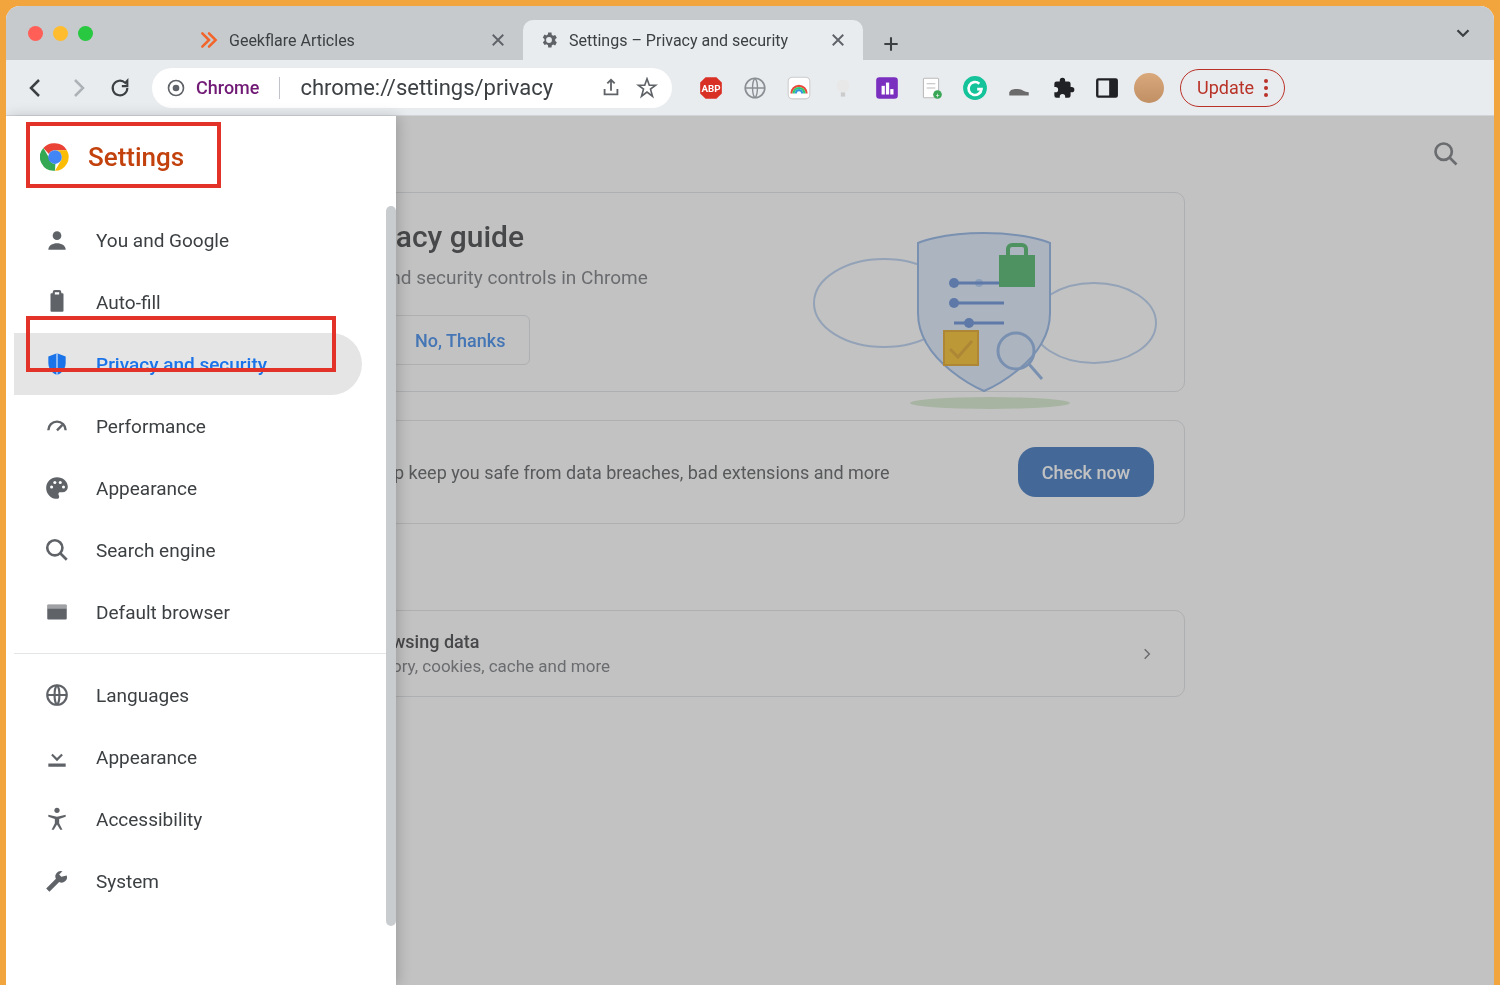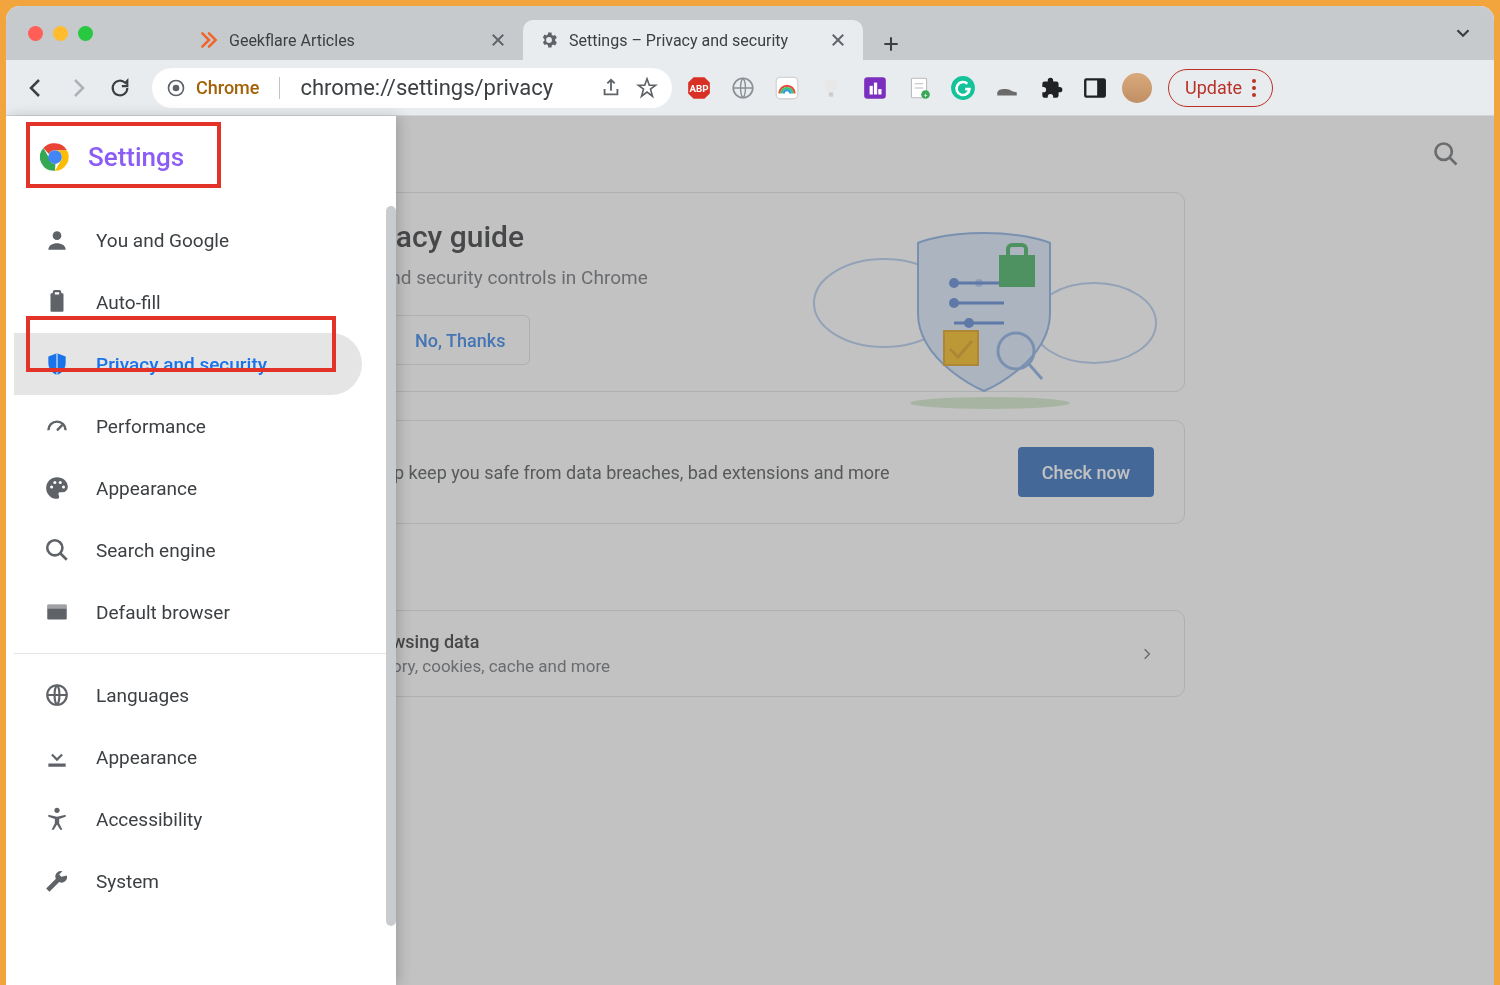--- a/index.html
+++ b/index.html
@@ -17,58 +17,58 @@
 .tab .favicon { width: 20px; height: 20px; flex-shrink: 0; }
 .tab .title { flex: 1; white-space: nowrap; overflow: hidden; text-overflow: ellipsis; }
 .tab .close { width: 18px; height: 18px; color: #5f6368; cursor: pointer; }
 .newtab { width: 32px; height: 32px; display: flex; align-items: center; justify-content: center; margin-left: 12px; cursor: pointer; color: #3c4043; border-radius: 50%; }
 .tab-overflow { position: absolute; right: 20px; top: 50%; transform: translateY(-50%); color: #3c4043; cursor: pointer; }
 .toolbar { height: 56px; background: #e9ecef; display: flex; align-items: center; padding: 0 12px; gap: 6px; border-bottom: 1px solid #d0d4d8; }
 .nav-btn { width: 36px; height: 36px; display: flex; align-items: center; justify-content: center; border-radius: 50%; color: #3c4043; cursor: pointer; }
 .nav-btn.disabled { color: #adb2b7; cursor: default; }
 .omnibox { flex: 0 0 520px; height: 40px; background: #fff; border-radius: 999px; display: flex; align-items: center; padding: 0 14px; margin: 0 8px; gap: 10px; }
 .omnibox .site-icon { width: 20px; height: 20px; color: #5f6368; }
-.omnibox .scheme { font-size: 18px; color: #a16207; font-weight: 500; }
+.omnibox .scheme { font-size: 18px; color: #701a75; font-weight: 500; }
 .omnibox .divider { width: 1px; height: 22px; background: #c0c4c8; margin: 0 10px; }
 .omnibox .url { font-size: 22px; color: #3c4043; flex: 1; }
 .omnibox-actions { display: flex; gap: 14px; margin-left: auto; }
 .omnibox-actions .icon { width: 22px; height: 22px; color: #5f6368; cursor: pointer; }
-.ext-icons { display: flex; align-items: center; gap: 18px; margin-left: 0; margin-right: 8px; }
+.ext-icons { display: flex; align-items: center; gap: 18px; margin-left: 12px; margin-right: 8px; }
 .ext-icons .ext { width: 26px; height: 26px; cursor: pointer; display: flex; align-items: center; justify-content: center; }
 .avatar { width: 30px; height: 30px; border-radius: 50%; background: linear-gradient(#d9a87b,#c08f63); cursor: pointer; }
 .update-btn { display: flex; align-items: center; gap: 10px; height: 38px; padding: 0 16px; border: 1.5px solid #b93227; border-radius: 999px; color: #b93227; font-size: 18px; cursor: pointer; margin-left: 10px; }
 .update-btn .dots { display: flex; flex-direction: column; gap: 3px; }
 .update-btn .dots span { width: 4px; height: 4px; background: #b93227; border-radius: 50%; }
 .content-area { flex: 1; position: relative; background: #fff; }
 .page-bg { position: absolute; inset: 0; background: #fff; }
 .page-header { position: absolute; top: 0; left: 0; right: 0; height: 76px; display: flex; align-items: center; justify-content: flex-end; padding-right: 34px; }
 .main-panel { position: absolute; left: 0; right: 0; top: 76px; bottom: 0; display: flex; justify-content: center; }
 .cards { width: 870px; }
 .card { background: #fff; border: 1px solid #dadce0; border-radius: 10px; margin-bottom: 28px; padding: 26px 30px; position: relative; }
 .card h2 { font-size: 30px; font-weight: 500; color: #202124; margin-bottom: 12px; }
 .card p { font-size: 19px; color: #5f6368; }
 .card-actions { display: flex; gap: 14px; margin-top: 26px; }
 .btn-outline { height: 50px; padding: 0 24px; border: 1px solid #dadce0; border-radius: 6px; background: #fff; color: #1a73e8; font-size: 18px; font-weight: 500; cursor: pointer; }
-.btn-fill { height: 50px; padding: 0 24px; border: none; border-radius: 4px; background: #1a73e8; color: #fff; font-size: 18px; font-weight: 500; cursor: pointer; }
+.btn-fill { height: 50px; padding: 0 24px; border: none; border-radius: 18px; background: #1a73e8; color: #fff; font-size: 18px; font-weight: 500; cursor: pointer; }
 .card-illustration { position: absolute; right: 20px; top: 10px; width: 360px; height: 220px; }
 .safety-row { display: flex; align-items: center; gap: 20px; padding: 26px 30px; border: 1px solid #dadce0; border-radius: 10px; margin-bottom: 28px; }
 .safety-row p { flex: 1; font-size: 18px; color: #3c4043; }
 .section-title { font-size: 20px; color: #3c4043; padding: 20px 30px 14px; }
 .list-card { border: 1px solid #dadce0; border-radius: 10px; }
 .list-item { display: flex; align-items: center; padding: 20px 30px; gap: 20px; cursor: pointer; }
 .list-item .li-icon { width: 26px; height: 26px; color: #5f6368; }
 .list-item .li-text h4 { font-size: 18px; font-weight: 500; color: #202124; }
 .list-item .li-text p { font-size: 17px; color: #5f6368; margin-top: 4px; }
 .list-item .li-arrow { margin-left: auto; color: #5f6368; }
 .dim-overlay { position: absolute; inset: 0; background: rgba(120,120,120,0.45); pointer-events: none; }
 .sidebar-drawer { position: absolute; left: 0; top: 0; bottom: 0; width: 390px; background: #fff; box-shadow: 3px 0 12px rgba(0,0,0,0.18); display: flex; flex-direction: column; overflow-y: auto; }
 .sidebar-scrollbar { position: absolute; right: 0; top: 90px; width: 10px; height: 720px; background: #c9cccf; border-radius: 5px; }
 .sb-header { display: flex; align-items: center; gap: 18px; padding: 26px 28px 26px 34px; border-bottom: 1px solid transparent; }
 .sb-header .chrome-logo { width: 30px; height: 30px; }
-.sb-header .title { font-size: 26px; font-weight: 500; color: #8b5cf6; }
+.sb-header .title { font-size: 26px; font-weight: 500; color: #c2410c; }
 .sb-items { padding: 10px 8px; }
 .sb-item { display: flex; align-items: center; gap: 26px; height: 62px; padding: 0 30px; cursor: pointer; font-size: 19px; color: #3c4043; border-radius: 0 999px 999px 0; margin-right: 26px; }
 .sb-item .sb-icon { width: 26px; height: 26px; color: #5f6368; flex-shrink: 0; }
 .sb-item.active { background: #e5e5e5; color: #1a73e8; font-weight: 500; }
 .sb-item.active .sb-icon { color: #1a73e8; }
 .sb-divider { height: 1px; background: #e3e6e8; margin: 10px 0; }
 .highlight-settings { position: absolute; border: 4px solid #e33228; pointer-events: none; }
 .hl-header { left: 20px; top: 6px; width: 195px; height: 66px; }
 .hl-privacy { left: 20px; top: 200px; width: 310px; height: 56px; }
 svg { display: block; }

